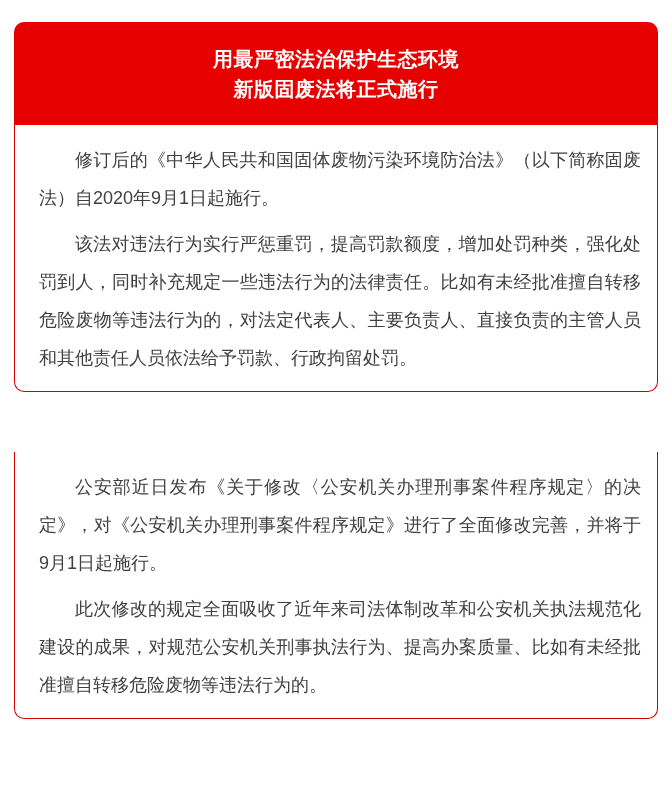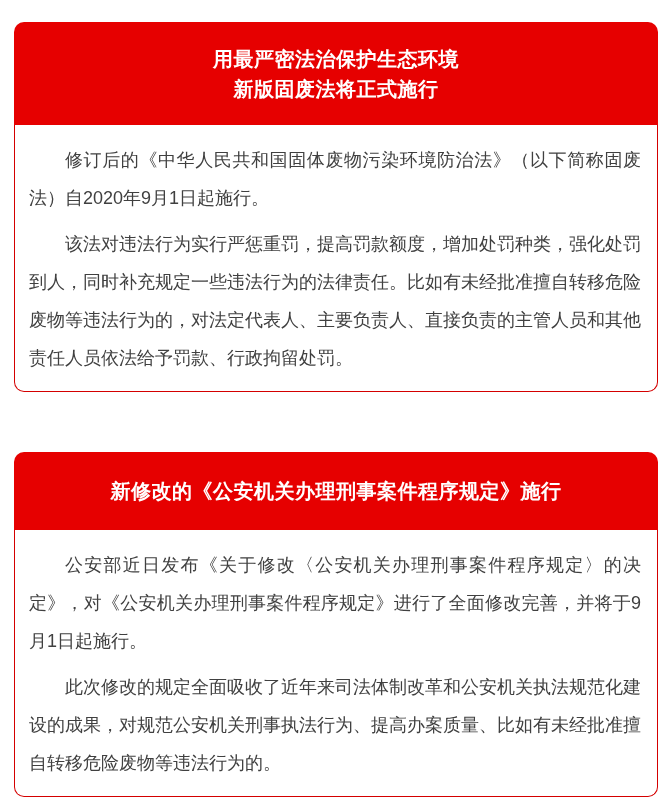--- a/index.html
+++ b/index.html
@@ -37,21 +37,21 @@
     line-height: 30px;
     letter-spacing: 0.5px;
   }
   .banner-tall { height: 103px; justify-content: center; }
   .banner-short { height: 78px; }
   .card-body {
     border: 1px solid #d40000;
     border-top: none;
     border-radius: 0 0 10px 10px;
     background: #ffffff;
-    padding: 16px 16px 14px 14px;
+    padding: 16px 16px 14px 24px;
   }
   .para {
     font-size: 18px;
     line-height: 38px;
     color: #404040;
     text-align: justify;
     text-indent: 2em;
     margin: 0 0 8px 0;
     word-break: break-all;
   }
@@ -67,22 +67,19 @@
       <div>用最严密法治保护生态环境</div>
       <div>新版固废法将正式施行</div>
     </header>
     <div class="card-body">
       <p class="para">修订后的《中华人民共和国固体废物污染环境防治法》（以下简称固废法）自2020年9月1日起施行。</p>
       <p class="para">该法对违法行为实行严惩重罚，提高罚款额度，增加处罚种类，强化处罚到人，同时补充规定一些违法行为的法律责任。比如有未经批准擅自转移危险废物等违法行为的，对法定代表人、主要负责人、直接负责的主管人员和其他责任人员依法给予罚款、行政拘留处罚。</p>
     </div>
   </section>
 
   <section class="card">
-    <header class="banner banner-short">
-      <div>新修改的《公安机关办理刑事案件程序规定》施行</div>
-    </header>
     <div class="card-body">
       <p class="para">公安部近日发布《关于修改〈公安机关办理刑事案件程序规定〉的决定》，对《公安机关办理刑事案件程序规定》进行了全面修改完善，并将于9月1日起施行。</p>
       <p class="para">此次修改的规定全面吸收了近年来司法体制改革和公安机关执法规范化建设的成果，对规范公安机关刑事执法行为、提高办案质量、比如有未经批准擅自转移危险废物等违法行为的。</p>
     </div>
   </section>
 
 </div>
 
 </body></html>

